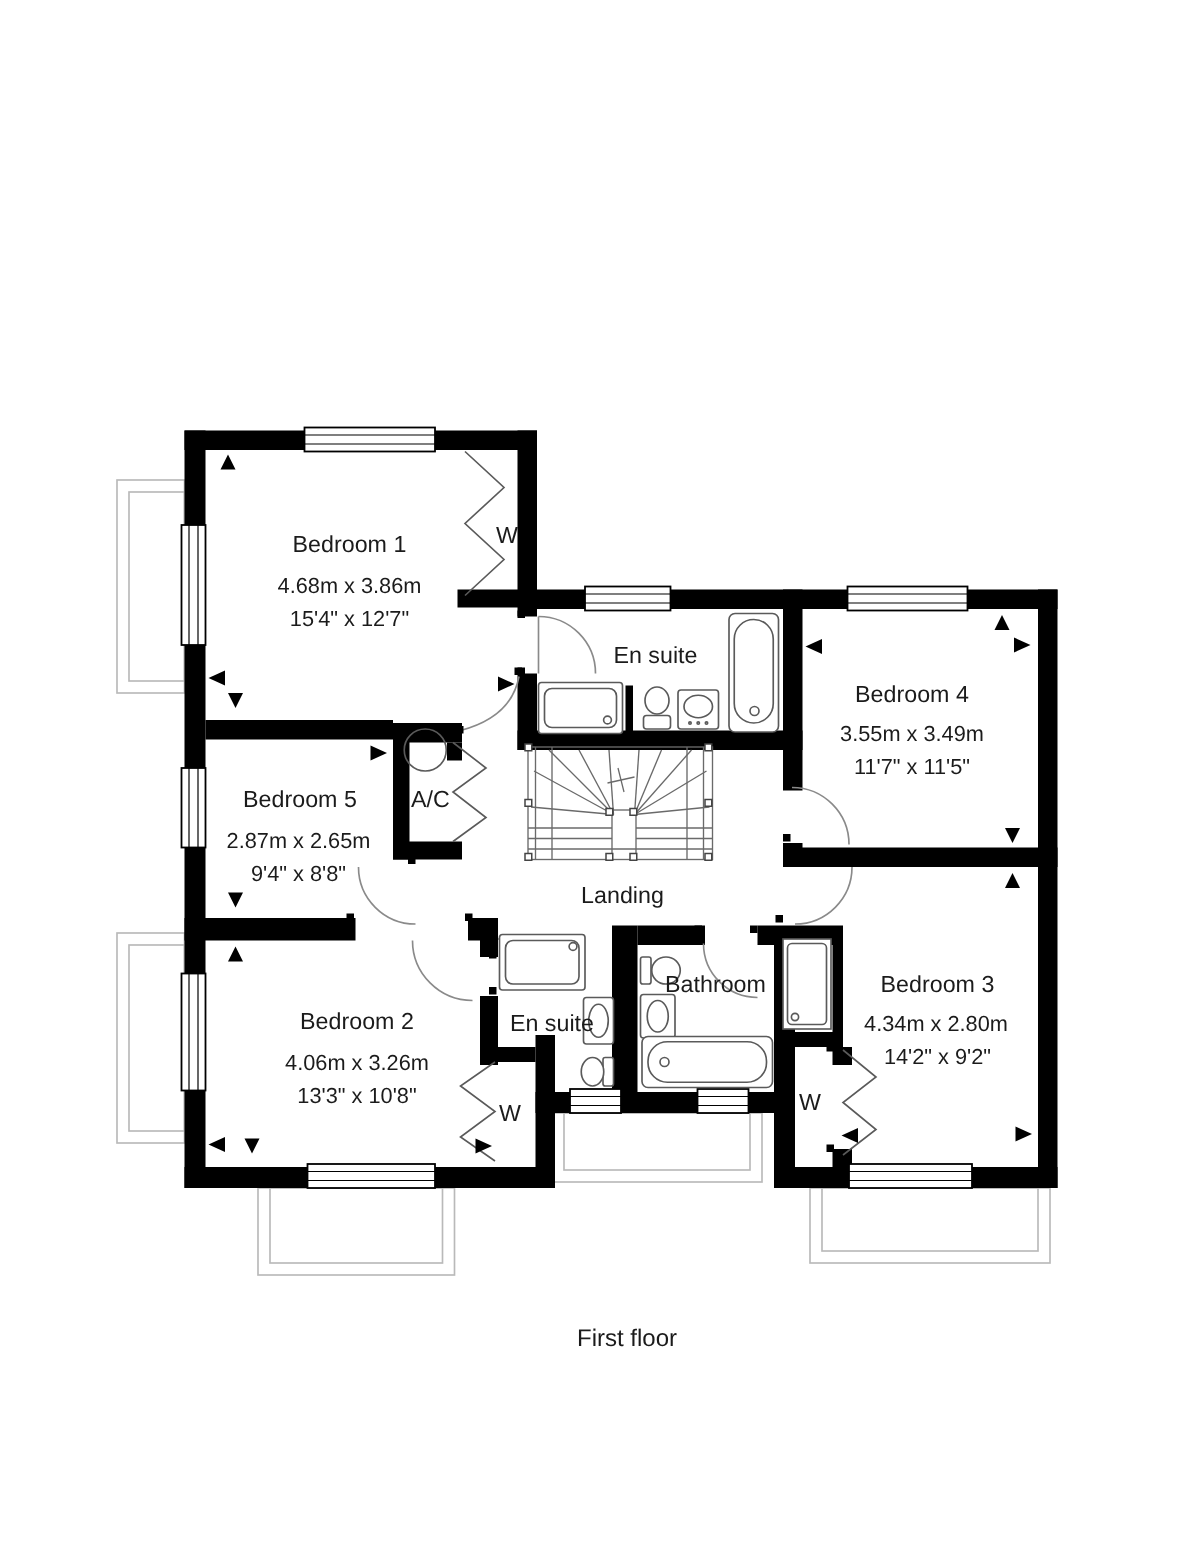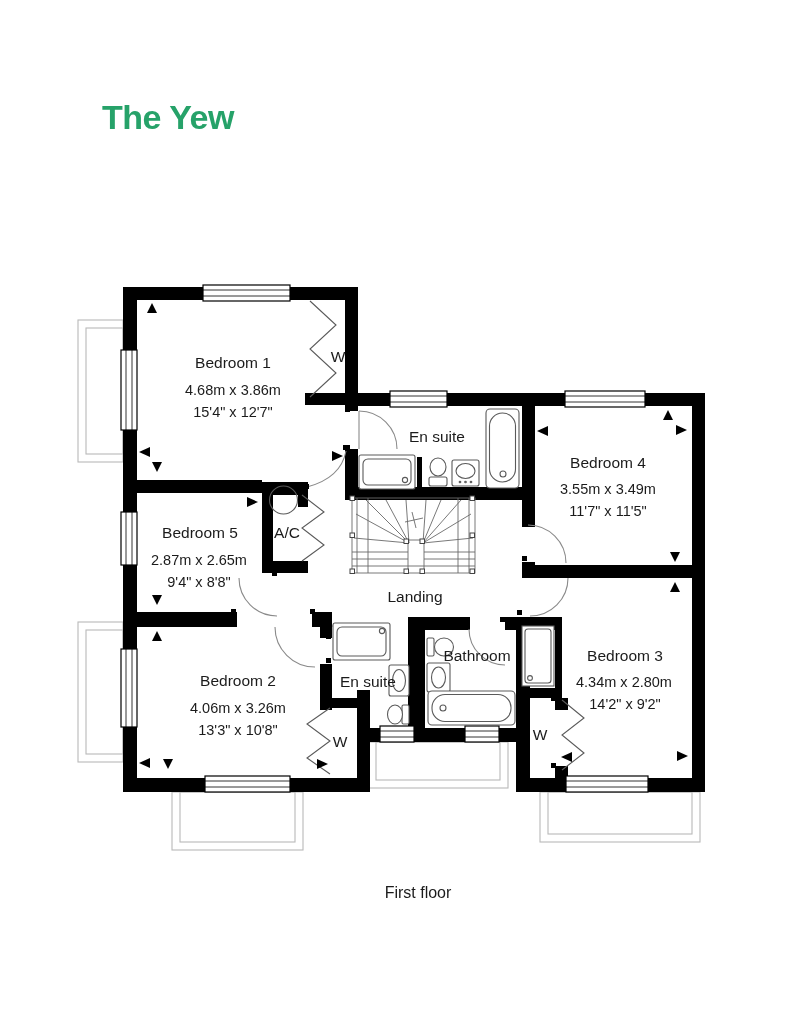--- a/index.html
+++ b/index.html
@@ -23,21 +23,20 @@
   .outline{fill:none;stroke:#b9b9b9;stroke-width:1.1;}
   .win{fill:#fff;stroke:#000;stroke-width:1.2;}
   .winline{stroke:#000;stroke-width:0.8;}
   .chev{fill:#000;}
   .nub{fill:#000;}
 </style>
 </head>
 <body>
 
 <div class="page">
-  <div class="plan-title" id="title-el" style="color: rgb(38, 162, 105);">The Yew</div>
 
   <svg width="800" height="1036" viewBox="0 0 800 1036">
 
     <g>
       <rect class="outline" x="78" y="320" width="45" height="142"></rect>
       <rect class="outline" x="86" y="328" width="37" height="126"></rect>
       <rect class="outline" x="78" y="622" width="45" height="140"></rect>
       <rect class="outline" x="86" y="630" width="37" height="124"></rect>
       <rect class="outline" x="172" y="792" width="131" height="58"></rect>
       <rect class="outline" x="180" y="792" width="115" height="50"></rect>

